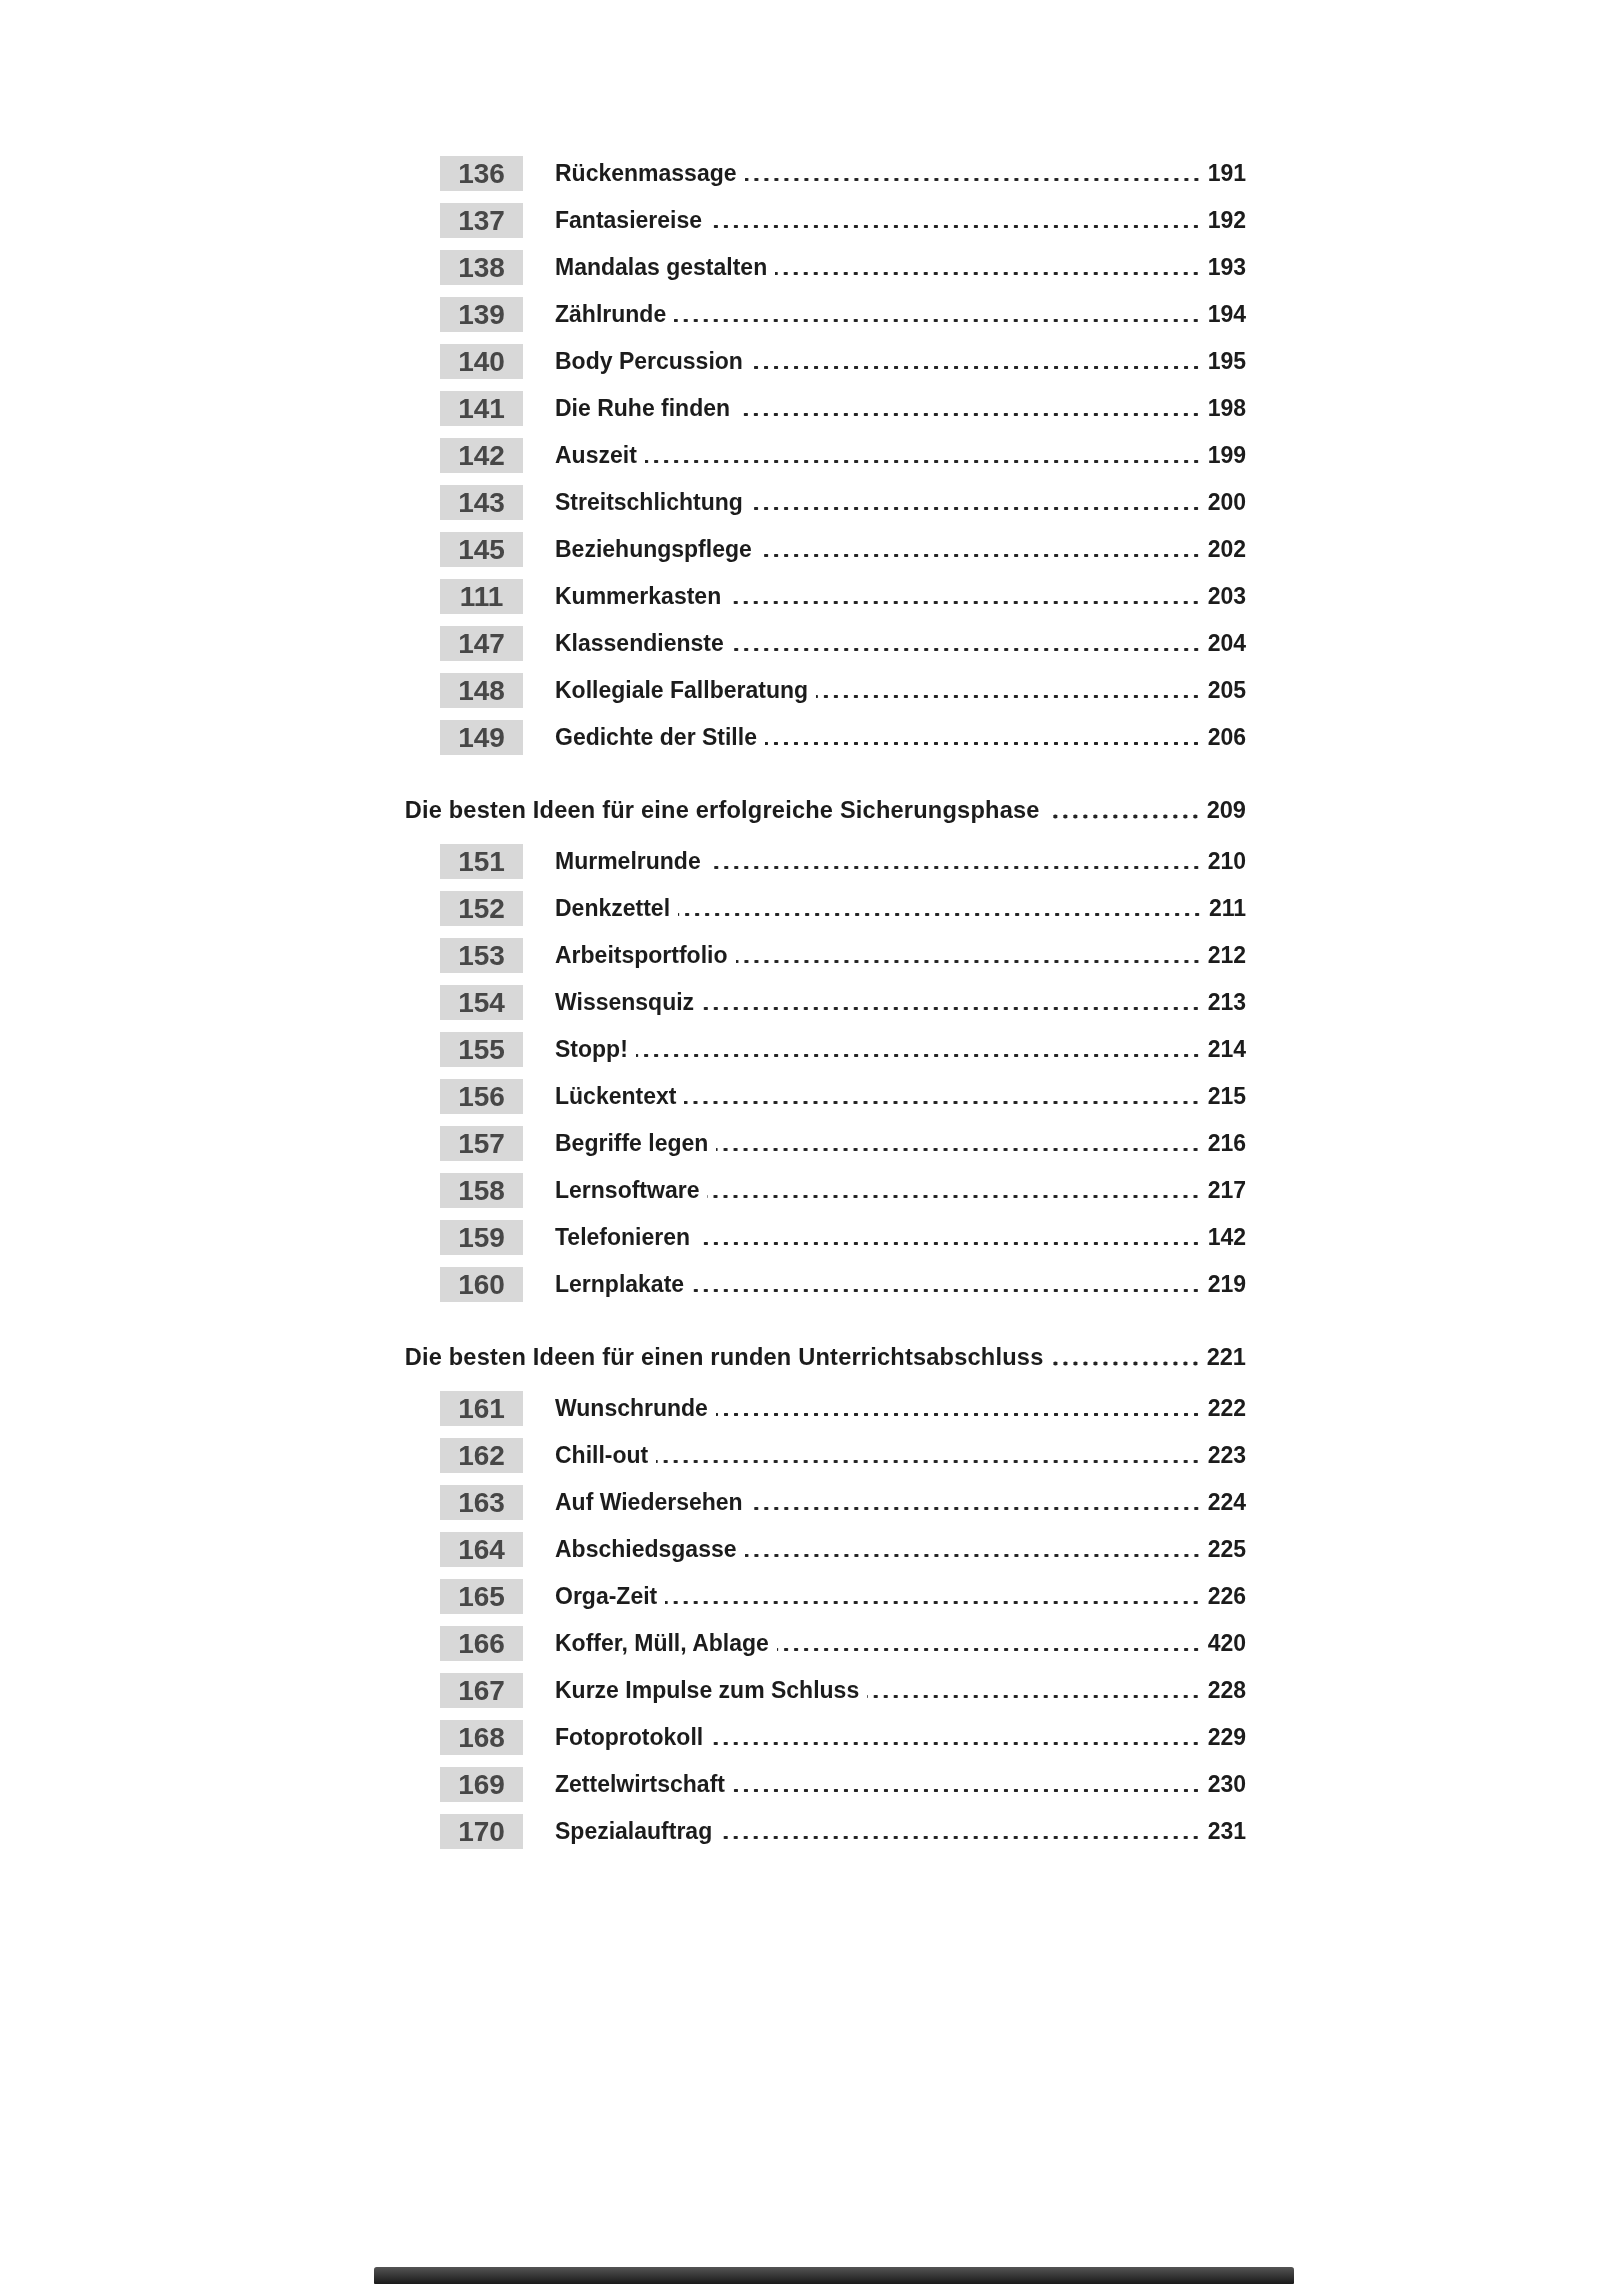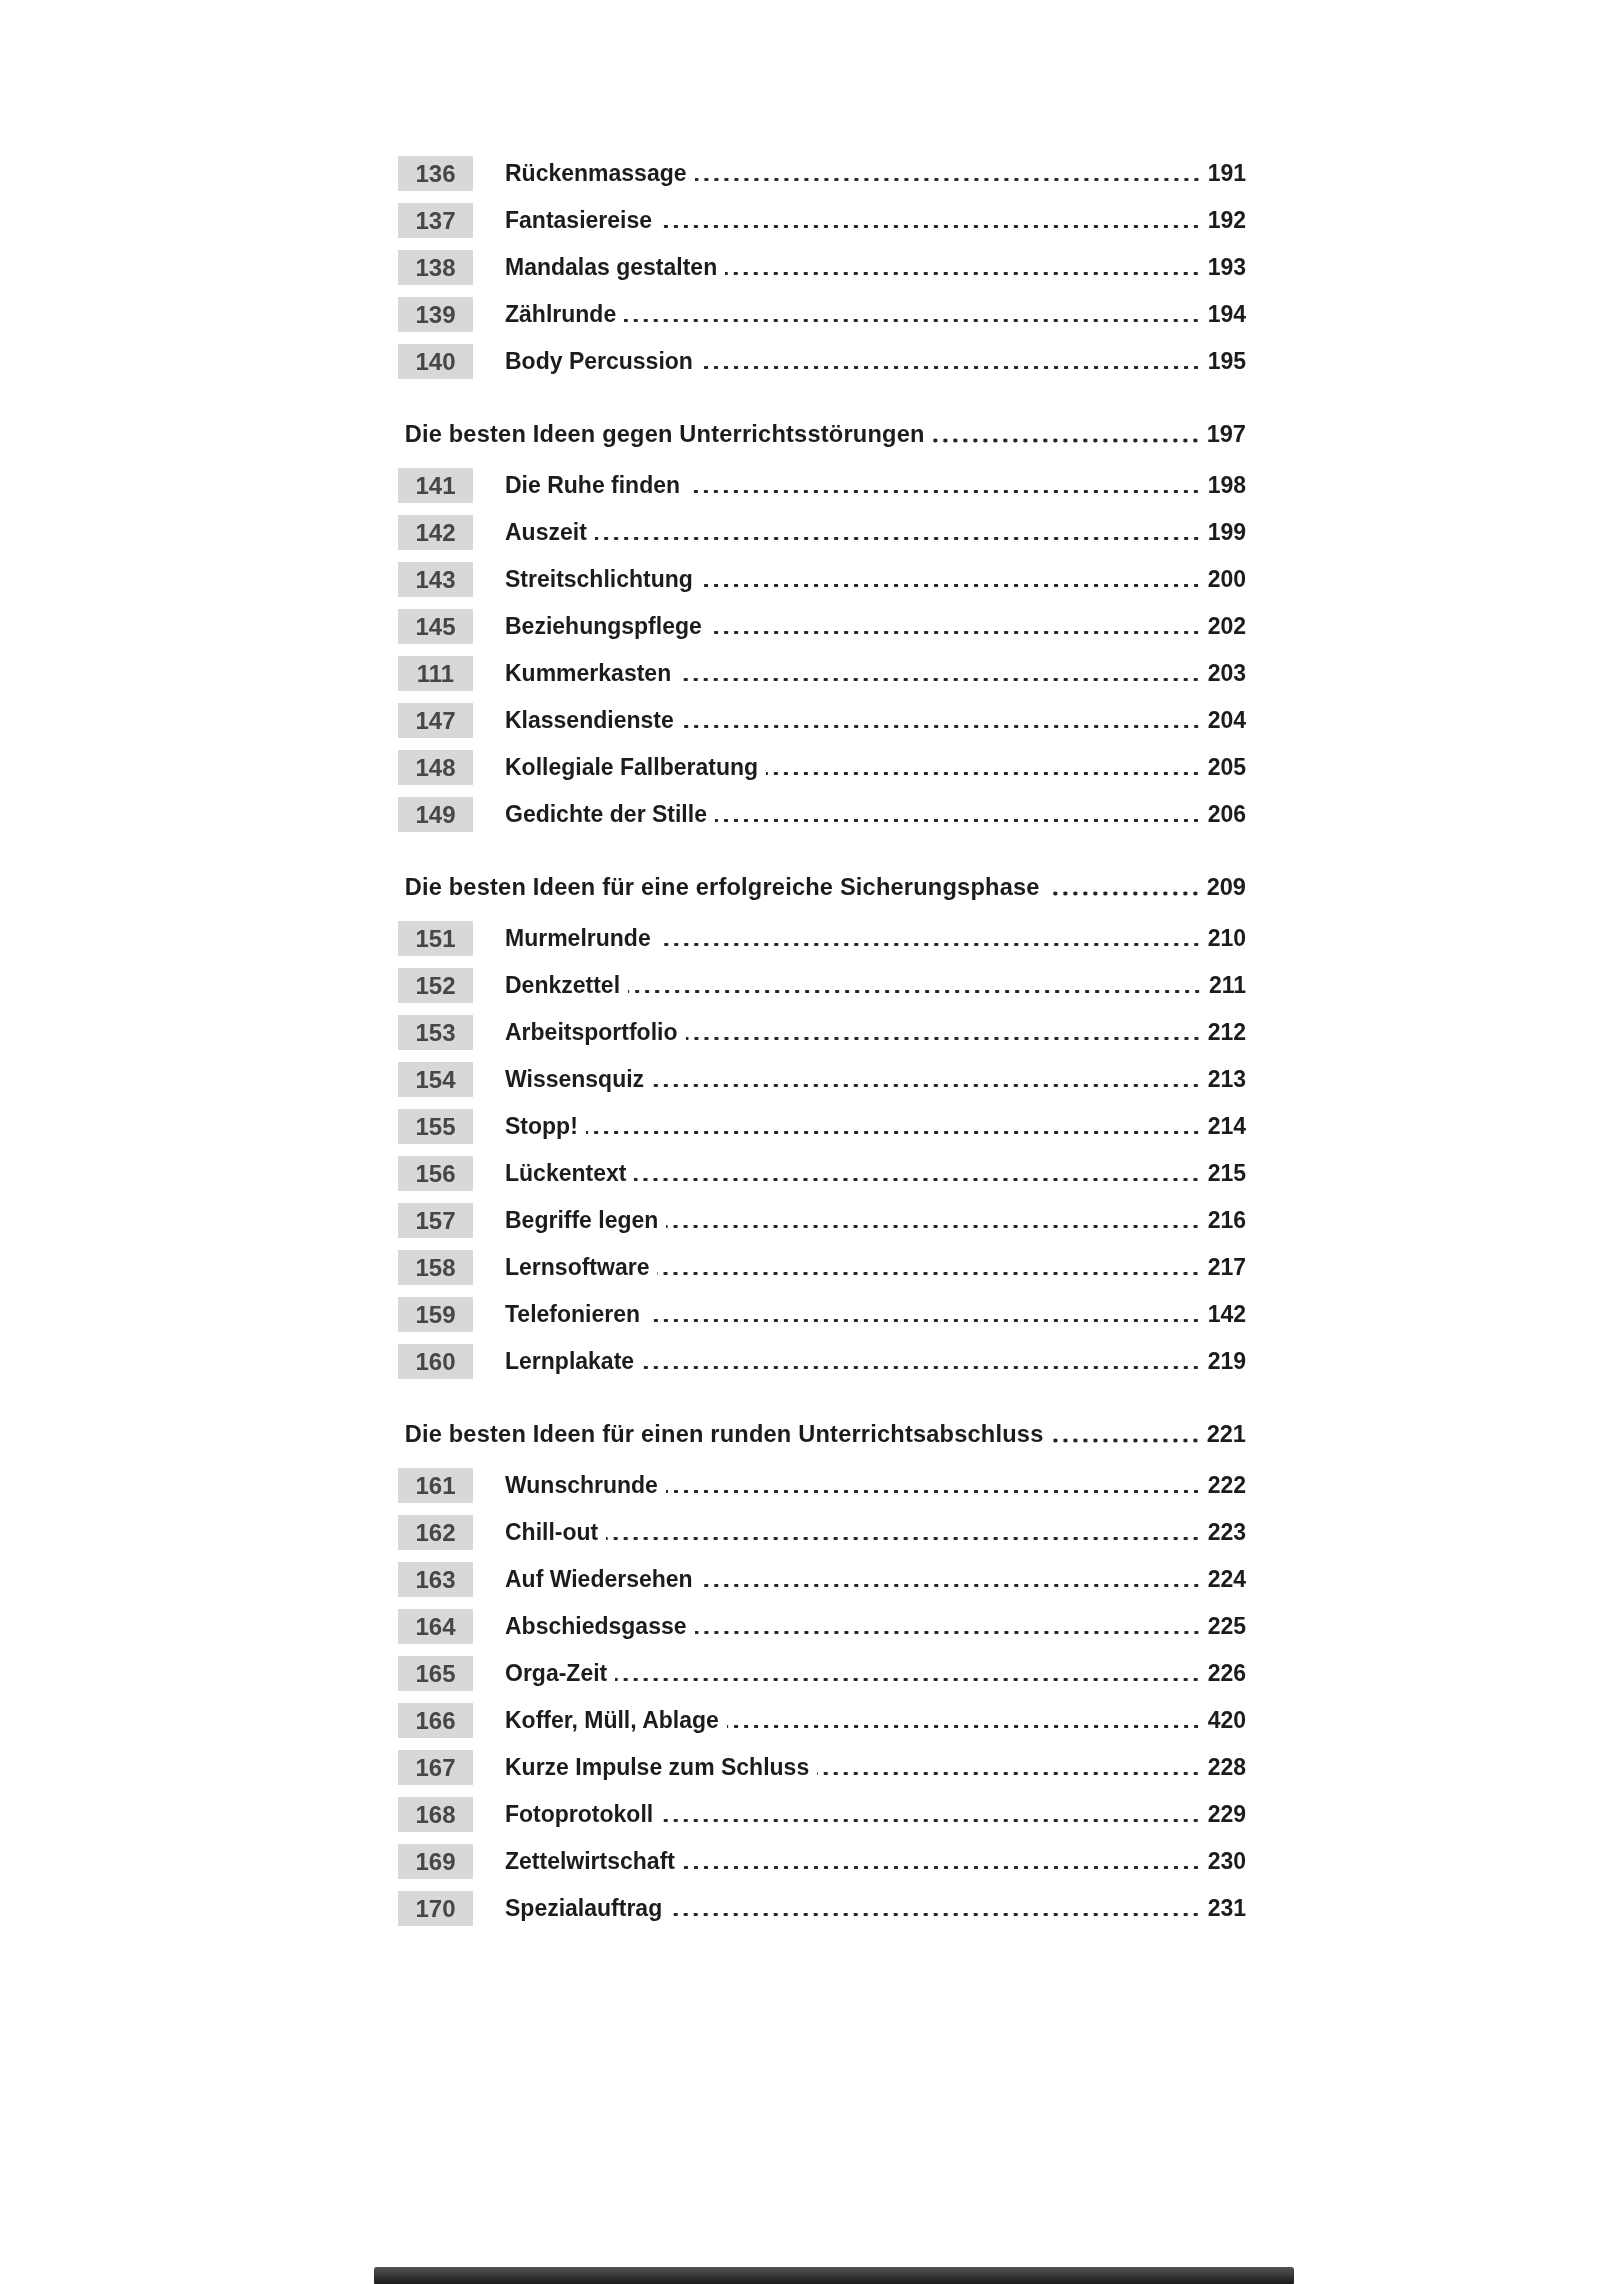--- a/index.html
+++ b/index.html
@@ -27,30 +27,31 @@
     height: 35px;
     margin-bottom: 12px;
     color: var(--text-color, #1c1c1c);
   }
   .entry-row {
     font-size: 23px;
     font-weight: bold;
   }
   .badge {
     flex: none;
-    width: 75px;
+    width: 83px;
     height: 35px;
     margin-right: 32px;
     background: var(--badge-bg, #d8d8d8);
     color: var(--badge-text, #474747);
     display: flex;
     align-items: center;
     justify-content: center;
-    font-size: 24px;
+    font-size: 28px;
     font-weight: bold;
+    margin-left: 42px;
   }
   .title {
     flex: none;
     white-space: nowrap;
   }
   .leader {
     flex: 1;
     height: 5.4px;
     align-self: flex-end;
     margin: 0 6.7px 8.8px 8px;
@@ -121,25 +122,20 @@
         <span class="title">Zählrunde</span>
         <span class="leader"></span>
         <span class="pagenum">194</span>
       </div>
       <div class="row entry-row">
         <span class="badge">140</span>
         <span class="title">Body Percussion</span>
         <span class="leader"></span>
         <span class="pagenum">195</span>
       </div>
-      <div class="row heading-row">
-        <span class="heading-title">Die besten Ideen gegen Unterrichtsstörungen</span>
-        <span class="leader"></span>
-        <span class="pagenum">197</span>
-      </div>
       <div class="row entry-row">
         <span class="badge">141</span>
         <span class="title">Die Ruhe finden</span>
         <span class="leader"></span>
         <span class="pagenum">198</span>
       </div>
       <div class="row entry-row">
         <span class="badge">142</span>
         <span class="title">Auszeit</span>
         <span class="leader"></span>

